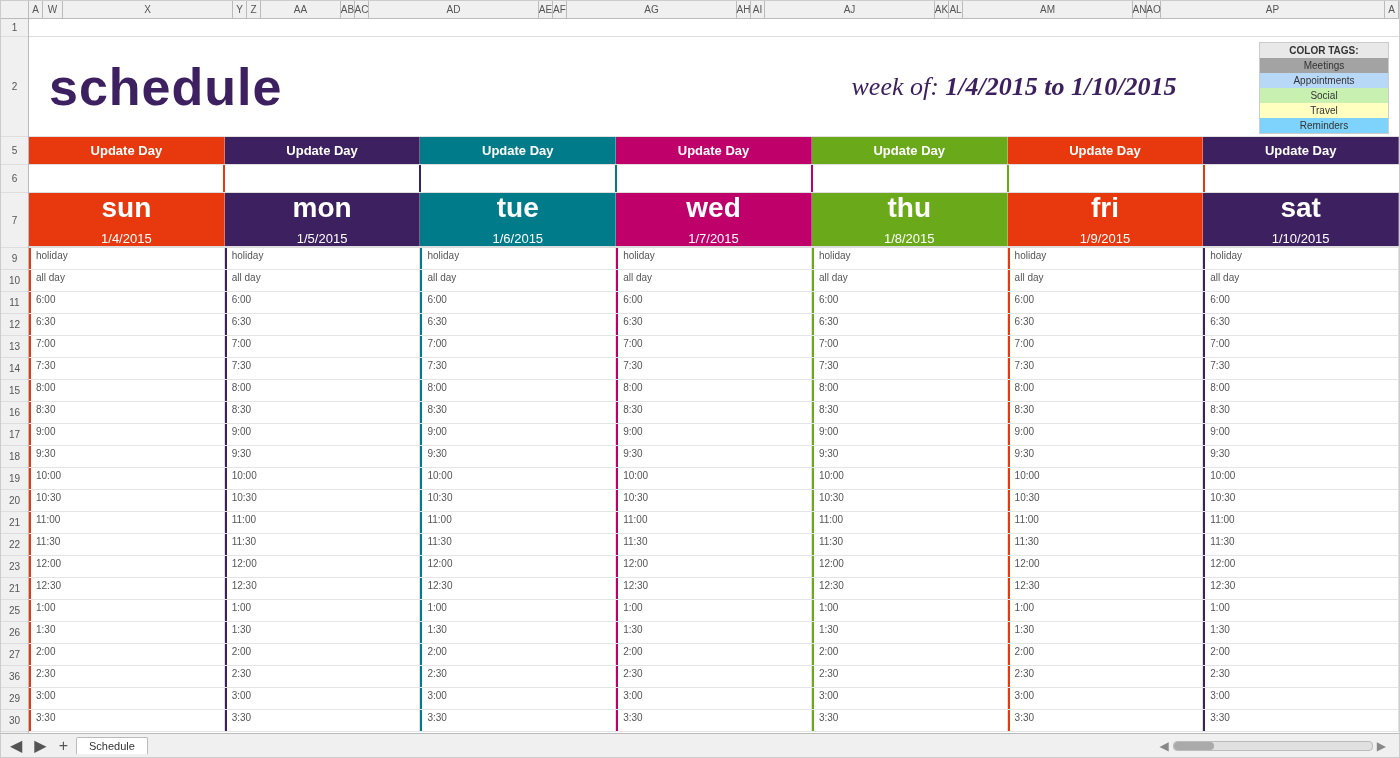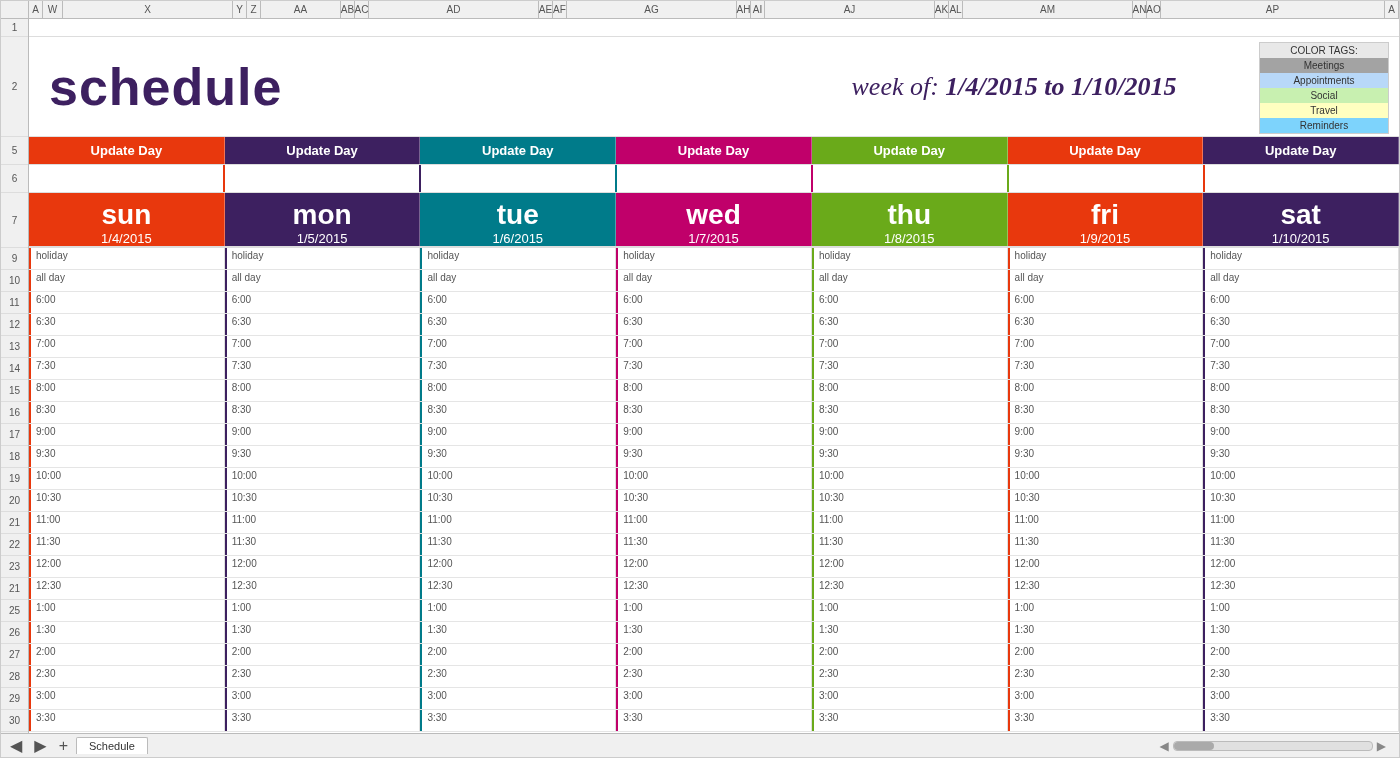--- a/index.html
+++ b/index.html
@@ -144,21 +144,21 @@
       top: 5px;
       border: 1px solid #ccc;
       width: 130px;
       font-size: 11px;
     }
 
     .color-tags-header {
       background: #e8e8e8;
       text-align: center;
       padding: 2px;
-      font-weight: normal;
+      font-weight: bold;
       font-size: 10px;
       color: #333;
     }
 
     .color-tag-row {
       padding: 2px 8px;
       text-align: center;
       font-size: 10px;
       color: #333;
     }
@@ -186,21 +186,21 @@
       height: 55px;
       display: flex;
       border-bottom: 2px solid #ddd;
     }
 
     .day-header-cell {
       flex: 1;
       display: flex;
       flex-direction: column;
       align-items: center;
-      justify-content: flex-end;
+      justify-content: space-between;
       border-right: 1px solid rgba(255,255,255,0.3);
     }
 
     .day-name {
       font-size: 28px;
       font-weight: 900;
       color: white;
       text-transform: lowercase;
       line-height: 1.1;
     }
@@ -327,21 +327,21 @@
       <div class="row-num-cell" style="height:22px">18</div>
       <div class="row-num-cell" style="height:22px">19</div>
       <div class="row-num-cell" style="height:22px">20</div>
       <div class="row-num-cell" style="height:22px">21</div>
       <div class="row-num-cell" style="height:22px">22</div>
       <div class="row-num-cell" style="height:22px">23</div>
       <div class="row-num-cell" style="height:22px">21</div>
       <div class="row-num-cell" style="height:22px">25</div>
       <div class="row-num-cell" style="height:22px">26</div>
       <div class="row-num-cell" style="height:22px">27</div>
-      <div class="row-num-cell" style="height:22px">28</div>
+      <div class="row-num-cell" style="height:22px">36</div>
       <div class="row-num-cell" style="height:22px">29</div>
       <div class="row-num-cell" style="height:22px">30</div>
     </div>
 
     <div class="calendar-content">
       <div class="calendar-scroll">
 
         <div style="height:18px; border-bottom:1px solid #ddd;"></div>
 
         <div class="title-row">

